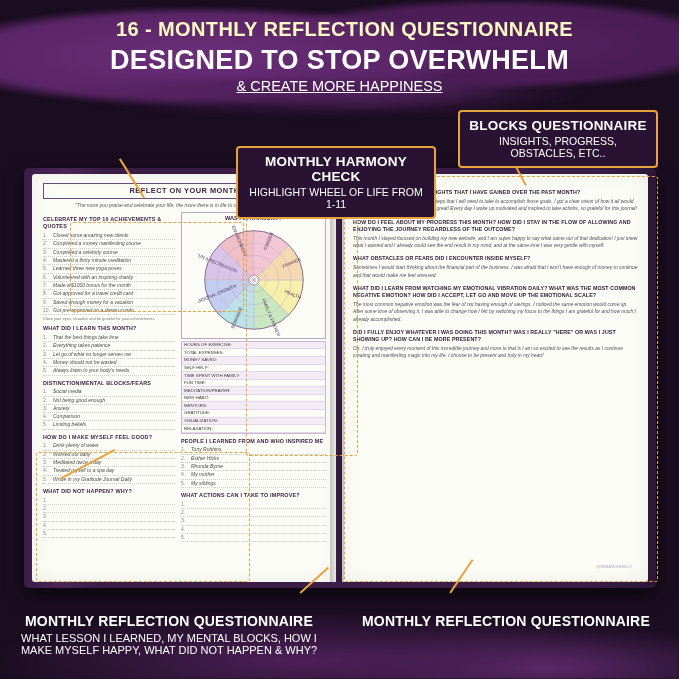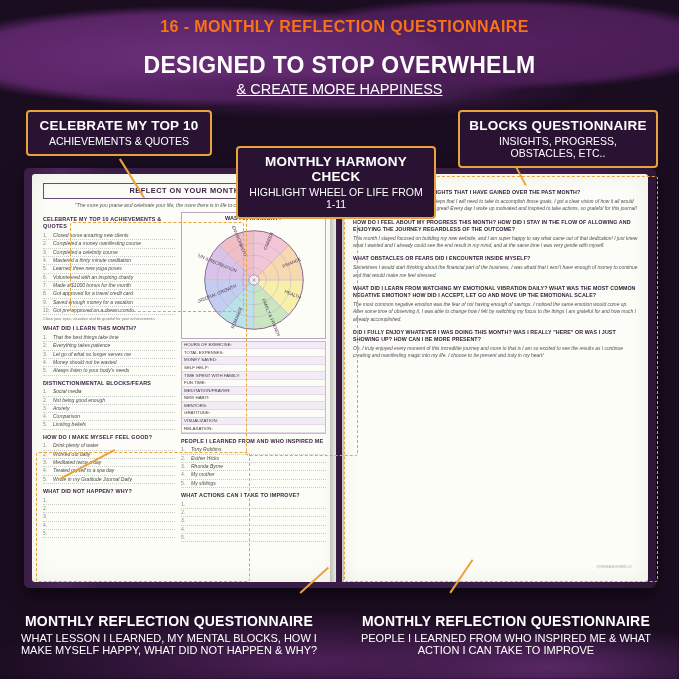--- a/index.html
+++ b/index.html
@@ -30,22 +30,22 @@
   .bg-bottom{
     position:absolute;left:0;bottom:0;width:679px;height:120px;
     background:
       radial-gradient(ellipse 430px 70px at 45% 85%, #4e2159 0%, rgba(78,33,89,0) 75%),
       radial-gradient(ellipse 300px 55px at 80% 90%, #5d2a6b 0%, rgba(93,42,107,0) 78%);
     filter:blur(1px);
   }
 
   
   .header{position:absolute;left:0;top:18px;width:679px;text-align:center;z-index:6;}
-  .h-line1{font-size:16px;font-weight:bold;letter-spacing:.4px;color:#f97316;padding-left:10px;}
-  .h-line2{font-size:23px;font-weight:bold;letter-spacing:.3px;margin-top:16px;color:#fff;}
+  .h-line1{font-size:20px;font-weight:bold;letter-spacing:.4px;color:#fef9c3;padding-left:10px;}
+  .h-line2{font-size:27px;font-weight:bold;letter-spacing:.3px;margin-top:4px;color:#fff;}
   .h-line3{font-size:14.5px;margin-top:2px;color:#fff;text-decoration:underline;}
 
   
   .callout{
     position:absolute;background:#2a1233;border:2px solid #e8a33d;border-radius:4px;
     text-align:center;padding:6px 6px 7px;box-sizing:border-box;z-index:7;
   }
   .callout .c1{font-size:13.5px;font-weight:bold;line-height:1.12;letter-spacing:.2px;}
   .callout .c2{font-size:10.5px;line-height:1.15;margin-top:2px;}
   #co-top-left{left:26px;top:110px;width:186px;}
@@ -125,39 +125,34 @@
   <div class="bg-stroke"></div>
   <div class="bg-stroke2"></div>
   <div class="bg-bottom"></div>
 
   <div class="header">
     <div class="h-line1">16 - MONTHLY REFLECTION QUESTIONNAIRE</div>
     <div class="h-line2">DESIGNED TO STOP OVERWHELM</div>
     <div class="h-line3">&amp; CREATE MORE HAPPINESS</div>
   </div>
 
-  <div class="callout" id="co-top-left">
-    <div class="c1">CELEBRATE MY TOP 10</div>
-    <div class="c2">ACHIEVEMENTS &amp; QUOTES</div>
-  </div>
   <div class="callout" id="co-top-mid">
     <div class="c1">MONTHLY HARMONY CHECK</div>
     <div class="c2">HIGHLIGHT WHEEL OF LIFE FROM 1-11</div>
   </div>
   <div class="callout" id="co-top-right">
     <div class="c1">BLOCKS QUESTIONNAIRE</div>
     <div class="c2">INSIGHTS, PROGRESS, OBSTACLES, ETC..</div>
   </div>
   <div class="callout" id="co-bot-left">
     <div class="c1">MONTHLY REFLECTION QUESTIONNAIRE</div>
     <div class="c2">WHAT LESSON I LEARNED, MY MENTAL BLOCKS, HOW I MAKE MYSELF HAPPY, WHAT DID NOT HAPPEN &amp; WHY?</div>
   </div>
   <div class="callout" id="co-bot-right">
     <div class="c1">MONTHLY REFLECTION QUESTIONNAIRE</div>
-    <div class="c2">PEOPLE I LEARNED FROM WHO INSPIRED ME &amp; WHAT ACTION I CAN TAKE TO IMPROVE</div>
   </div>
 
   <div class="ptr" style="left:120px;top:158px;width:46px;transform:rotate(58deg);"></div>
   <div class="ptr" style="left:330px;top:158px;width:52px;transform:rotate(68deg);"></div>
   <div class="ptr" style="left:512px;top:158px;width:30px;transform:rotate(62deg);"></div>
   <div class="ptr" style="left:60px;top:478px;width:62px;transform:rotate(-28deg);"></div>
   <div class="ptr" style="left:300px;top:592px;width:38px;transform:rotate(-42deg);"></div>
   <div class="ptr" style="left:450px;top:592px;width:40px;transform:rotate(-56deg);"></div>
 
   <div class="book">

